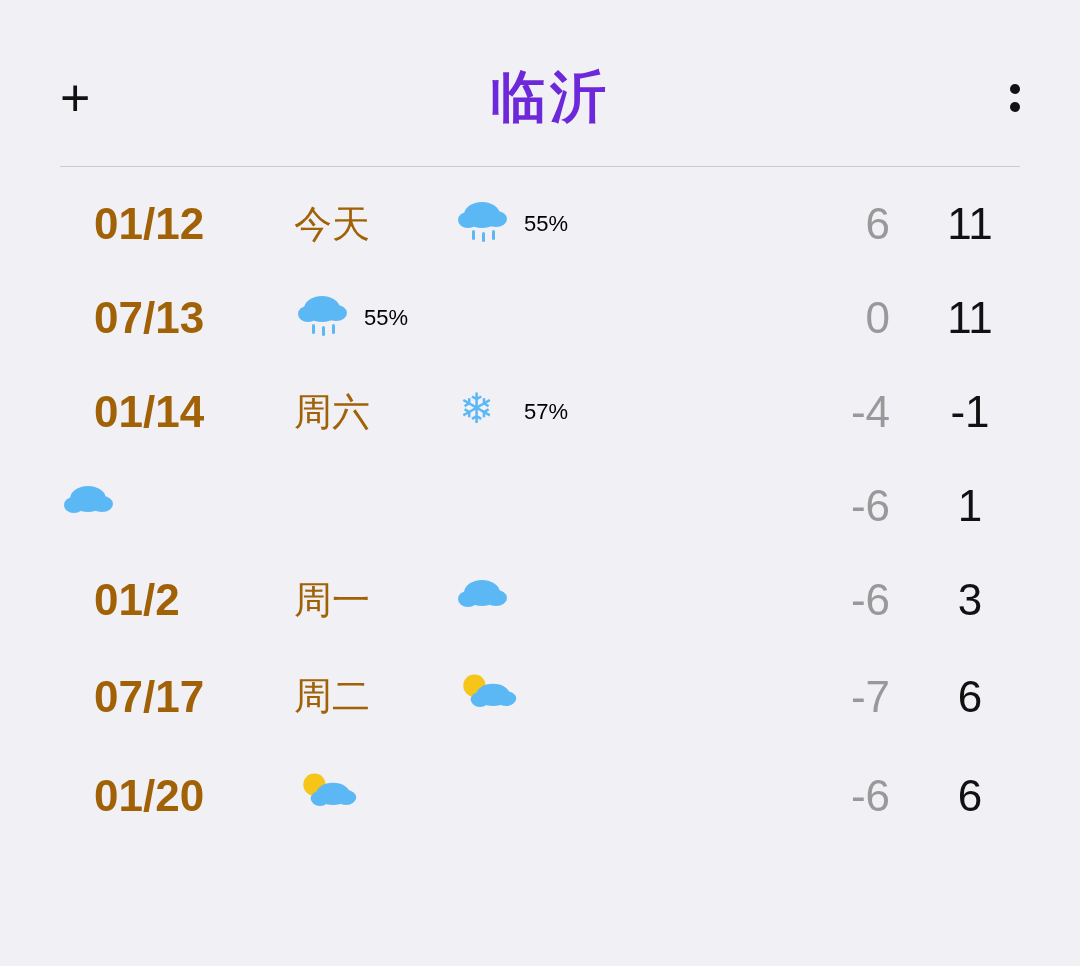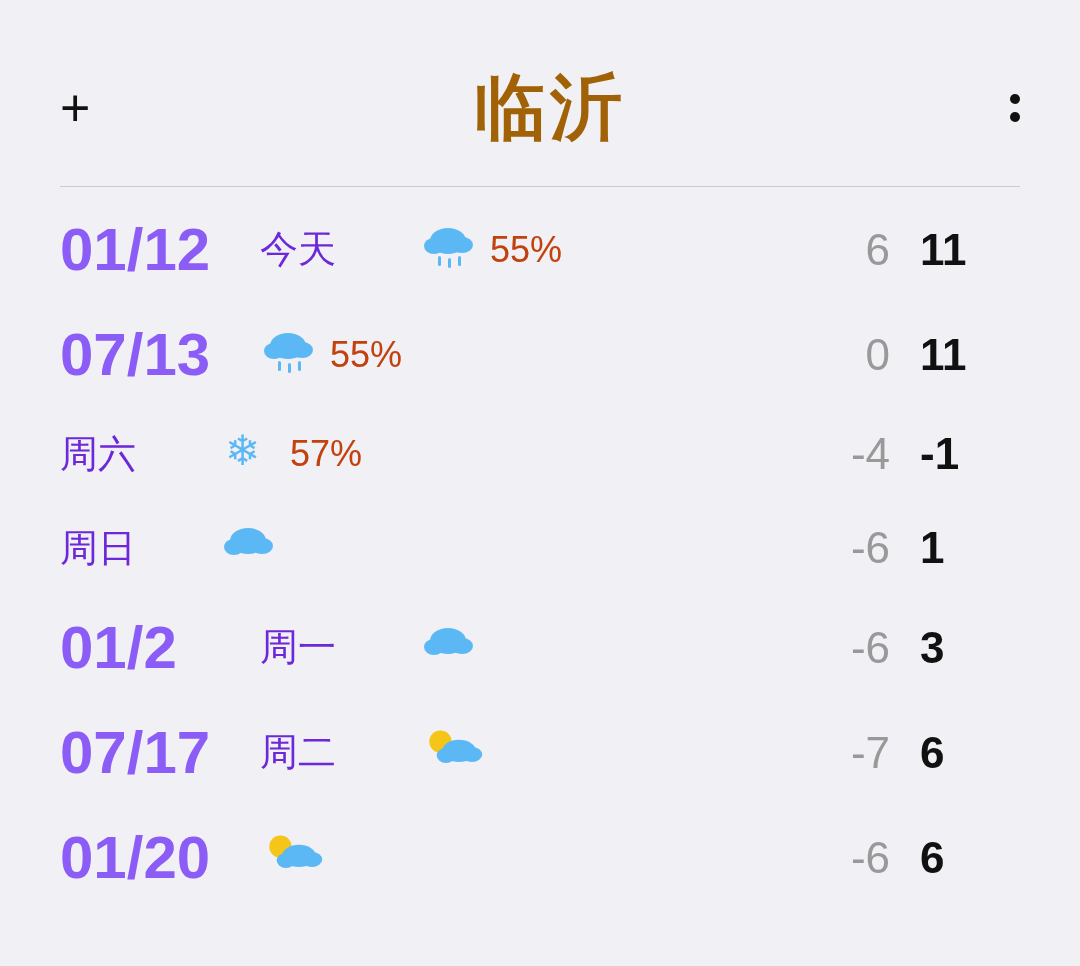--- a/index.html
+++ b/index.html
@@ -33,23 +33,23 @@
 
     .header-plus {
       font-size: 52px;
       font-weight: 300;
       color: #111;
       line-height: 1;
       cursor: pointer;
     }
 
     .header-title {
-      font-size: 72px;
+      font-size: 56px;
       font-weight: 700;
-      color: #a16207;
+      color: #6d28d9;
       letter-spacing: 4px;
     }
 
     .header-menu {
       display: flex;
       flex-direction: column;
       align-items: center;
       gap: 8px;
       cursor: pointer;
     }
@@ -76,65 +76,66 @@
 
     .weather-row {
       display: flex;
       align-items: center;
       padding: 18px 0;
       border-bottom: none;
     }
 
     .col-date {
       width: 200px;
-      font-size: 60px;
+      font-size: 44px;
       font-weight: 700;
-      color: #8b5cf6;
-      flex-shrink: 0;
+      color: #a16207;
+      flex-shrink: 0;
+      margin-left: 34px;
     }
 
     .col-day {
       width: 160px;
       font-size: 38px;
-      color: #6d28d9;
+      color: #a16207;
       flex-shrink: 0;
     }
 
     .col-weather {
       flex: 1;
       display: flex;
       align-items: center;
       gap: 10px;
     }
 
     .weather-icon {
       font-size: 52px;
       line-height: 1;
     }
 
     .weather-pct {
-      font-size: 36px;
-      color: #c2410c;
+      font-size: 22px;
+      color: #000000;
       font-weight: 500;
     }
 
     .col-low {
       width: 120px;
       text-align: right;
       font-size: 44px;
       color: #999;
       font-weight: 500;
       flex-shrink: 0;
     }
 
     .col-high {
       width: 100px;
-      text-align: left;
+      text-align: center;
       font-size: 44px;
-      font-weight: 700;
+      font-weight: 400;
       color: #111;
       flex-shrink: 0;
       margin-left: 30px;
     }
   </style>
 </head>
 <body>
 
 <div class="container">
   <div class="header">
@@ -177,32 +178,32 @@
       <rect x="18" y="35" width="3" height="10" rx="1.5" fill="#5bb8f5"></rect>
       <rect x="28" y="37" width="3" height="10" rx="1.5" fill="#5bb8f5"></rect>
       <rect x="38" y="35" width="3" height="10" rx="1.5" fill="#5bb8f5"></rect>
     </svg></span>
         <span class="weather-pct">55%</span>
       </div>
       <span class="col-low">0</span>
       <span class="col-high">11</span>
     </div>
       <div class="weather-row">
+      <span class="col-date">01/14</span>
       <span class="col-day">周六</span>
       <div class="col-weather">
         <span class="weather-icon"><svg viewBox="0 0 60 50" width="60" height="50" xmlns="http://www.w3.org/2000/svg">
       <text x="5" y="40" font-size="42" fill="#5bb8f5">❄</text>
     </svg></span>
         <span class="weather-pct">57%</span>
       </div>
       <span class="col-low">-4</span>
       <span class="col-high">-1</span>
     </div>
       <div class="weather-row">
-      <span class="col-day">周日</span>
       <div class="col-weather">
         <span class="weather-icon"><svg viewBox="0 0 60 50" width="60" height="50" xmlns="http://www.w3.org/2000/svg">
       <ellipse cx="28" cy="22" rx="18" ry="13" fill="#5bb8f5"></ellipse>
       <ellipse cx="14" cy="28" rx="10" ry="8" fill="#5bb8f5"></ellipse>
       <ellipse cx="42" cy="27" rx="11" ry="8" fill="#5bb8f5"></ellipse>
     </svg></span>
 
       </div>
       <span class="col-low">-6</span>
       <span class="col-high">1</span>

